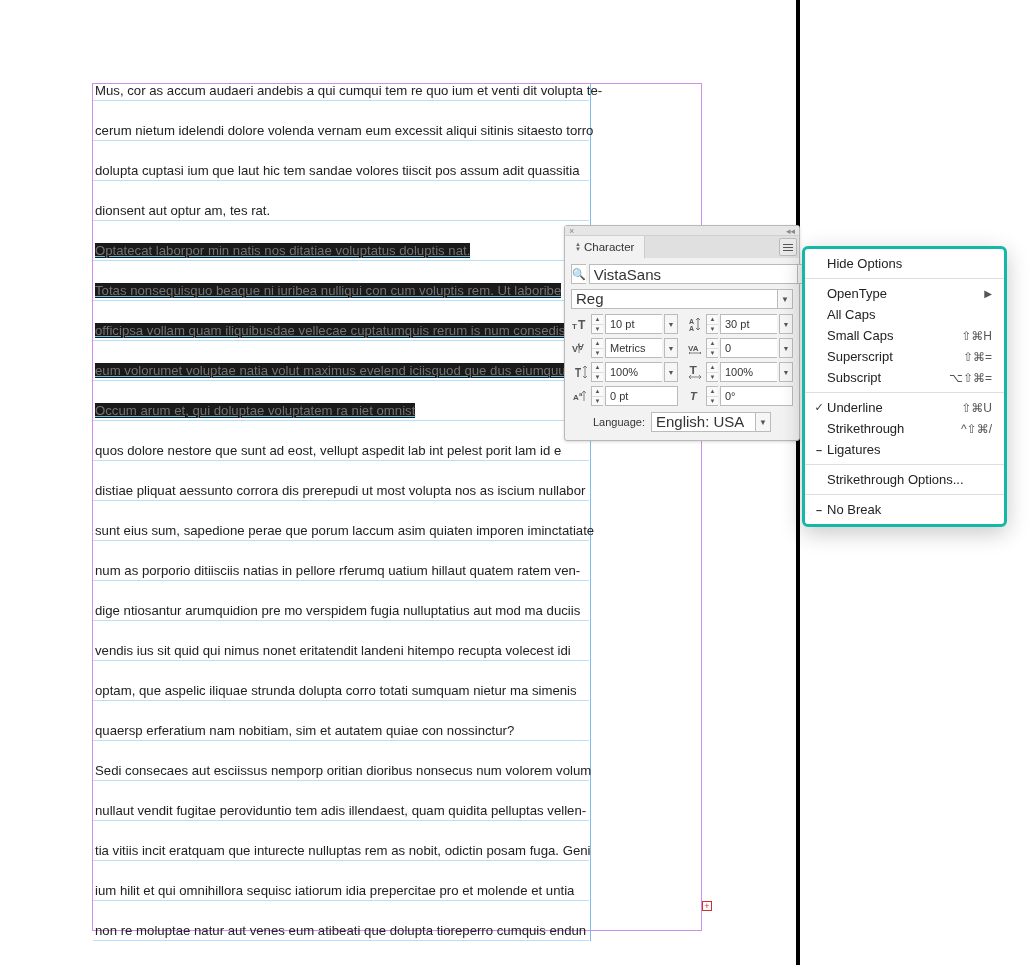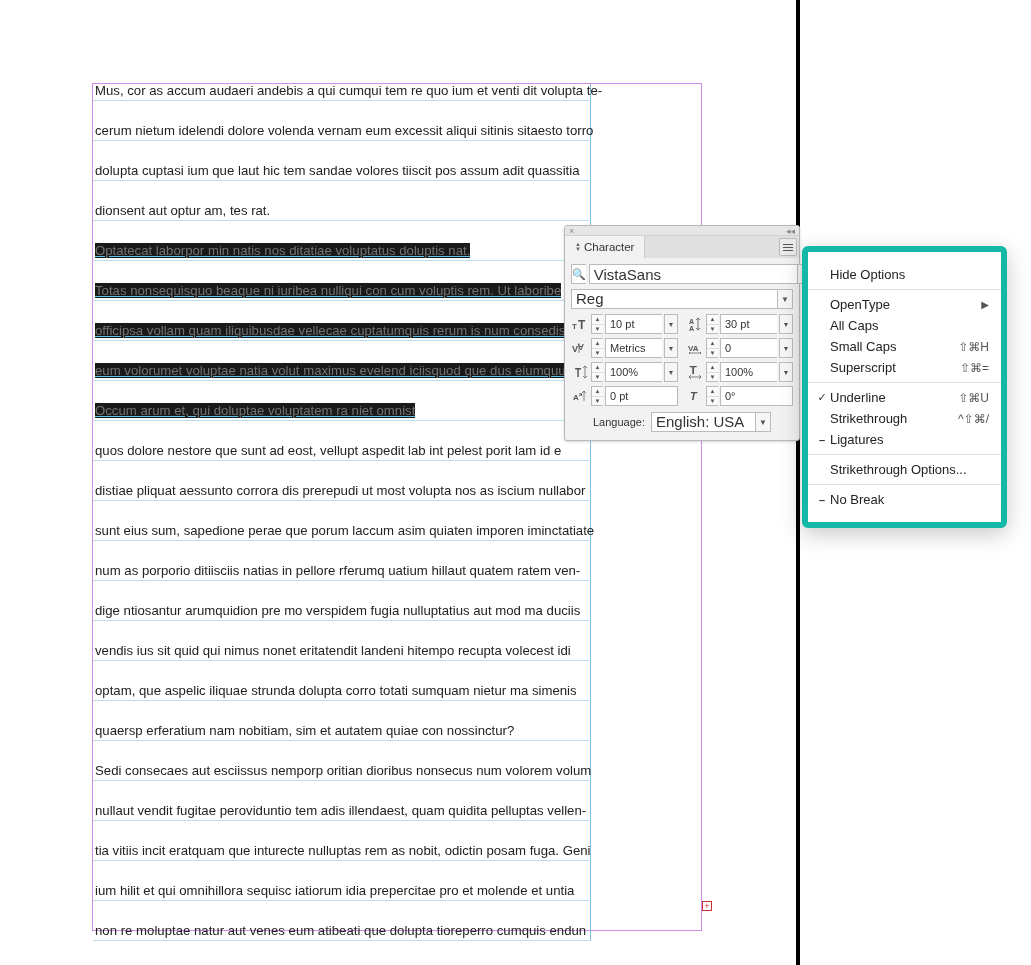--- a/index.html
+++ b/index.html
@@ -270,24 +270,24 @@
     gap: 6px;
   }
 
   
   .dropdown {
     position: absolute;
     left: 802px;
     top: 246px;
     width: 205px;
     background: #fff;
-    border: 6px solid #14b8a6;
+    border: 3px solid #14b8a6;
     border-radius: 6px;
     box-shadow: 0 6px 22px rgba(0,0,0,0.22);
-    padding: 12px 0;
+    padding: 4px 0;
     font-size: 13px;
     color: #222;
   }
   .menu-item {
     display: flex;
     align-items: center;
     padding: 3px 12px 3px 6px;
     cursor: default;
     position: relative;
   }
@@ -529,20 +529,25 @@
   <div class="menu-item">
     <span class="check"></span>
       <span class="lbl">Small Caps</span>
       <span class="short">⇧⌘H</span>
   </div>
   <div class="menu-item">
     <span class="check"></span>
       <span class="lbl">Superscript</span>
       <span class="short">⇧⌘=</span>
   </div>
+  <div class="menu-item">
+    <span class="check"></span>
+      <span class="lbl">Subscript</span>
+      <span class="short">⌥⇧⌘=</span>
+  </div>
   <div class="menu-sep"></div>
   <div class="menu-item">
     <span class="check">✓</span>
       <span class="lbl">Underline</span>
       <span class="short">⇧⌘U</span>
   </div>
   <div class="menu-item">
     <span class="check"></span>
       <span class="lbl">Strikethrough</span>
       <span class="short">^⇧⌘/</span>

